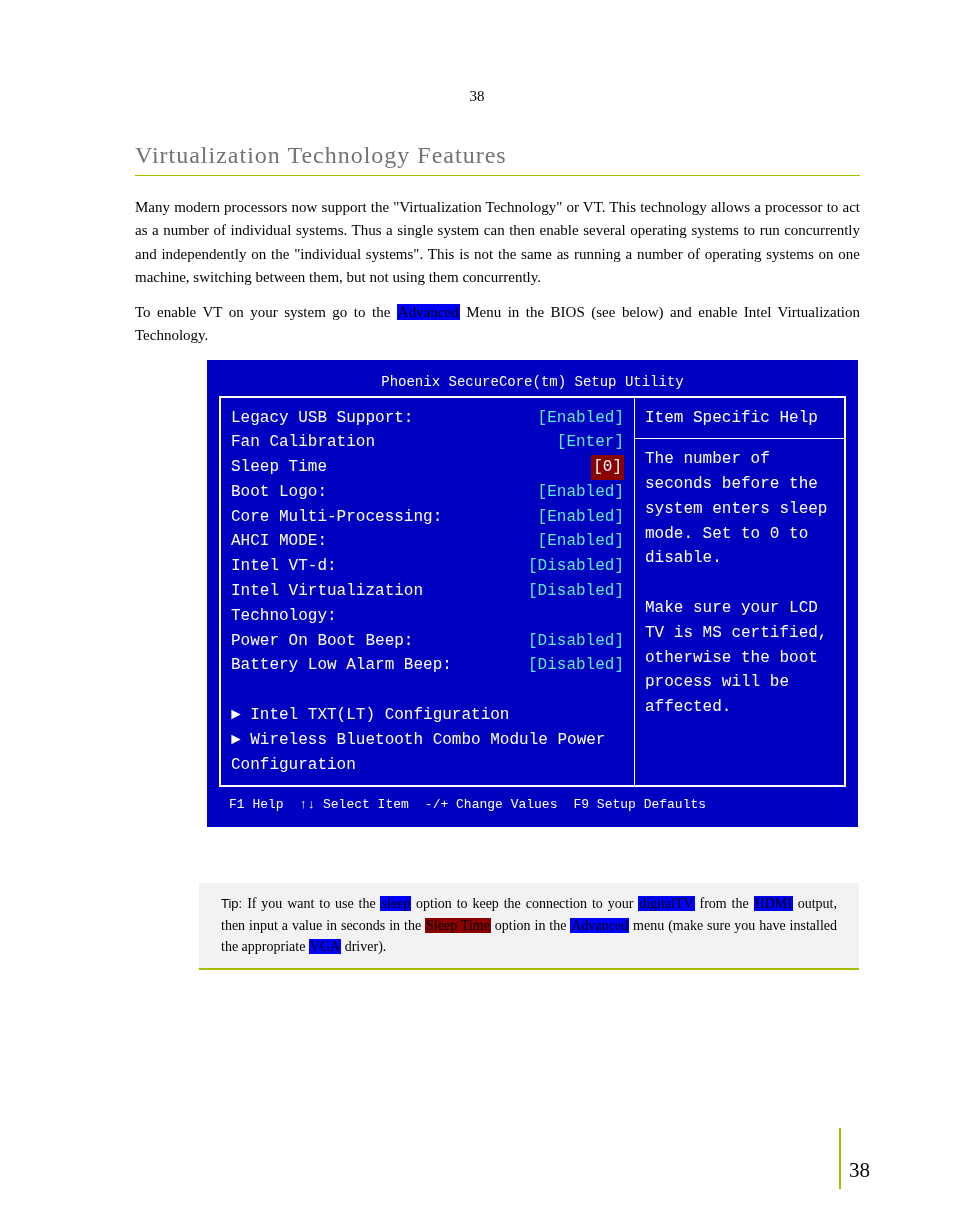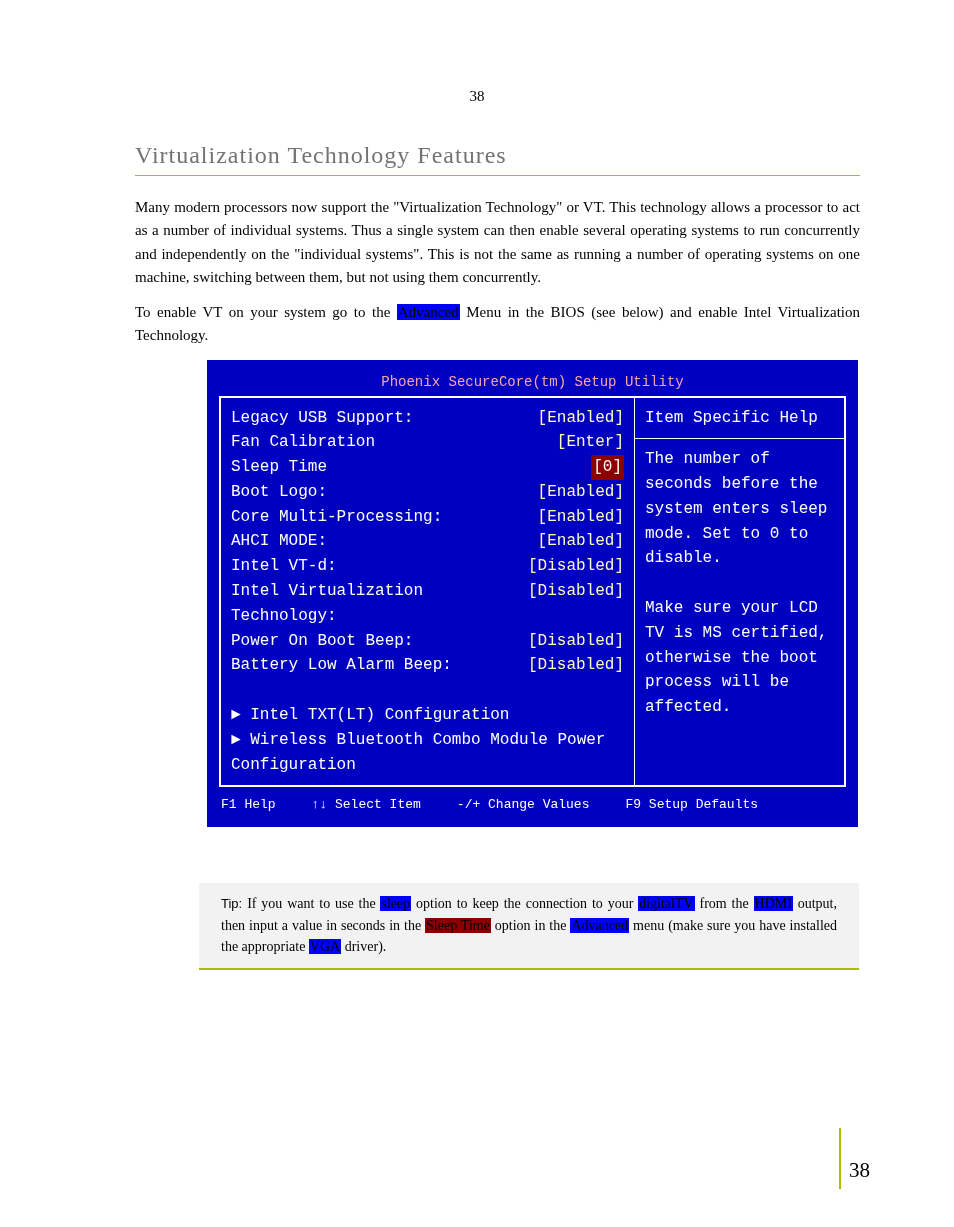--- a/index.html
+++ b/index.html
@@ -53,21 +53,21 @@
     margin-left: 72px;
     width: 651px;
     padding: 12px 0 12px 0;
     text-align: center;
   }
   .bios-title-wrap {
     text-align: center;
     margin-bottom: 6px;
   }
   .bios-title {
-    color: #fca5a5;
+    color: #ffffff;
     font-family: "Lucida Console", "Courier New", monospace;
     font-size: 14px;
     display: inline-block;
     background: #0000c0;
   }
   .bios-table-outer {
     border: 2px solid #fff;
     margin: 0 12px 8px 12px;
     display: flex;
     min-height: 348px;
@@ -99,37 +99,38 @@
     font-family: "Lucida Console", "Courier New", monospace;
     font-size: 16px;
     line-height: 1.55;
     white-space: pre-wrap;
   }
   .bios-text .row {
     display: flex;
     justify-content: space-between;
   }
   .bios-text .row .key { }
-  .bios-text .row .val { color: #fef9c3; }
+  .bios-text .row .val { color: #5eead4; }
   .bios-text .row .val.sel {
     background: #8b0000;
     color: #fff;
     padding: 0 2px;
   }
   .bios-footer {
     color: #fff;
     font-family: "Lucida Console", "Courier New", monospace;
     font-size: 13px;
     line-height: 1.5;
     padding: 0 14px;
     text-align: left;
   }
   .bios-footer-row {
     display: flex;
-    gap: 36px;
+    gap: 16px;
+    margin-left: 8px;
   }
   .bios-footer-item { white-space: nowrap; }
   .tip-box {
     background: #f2f2f2;
     border-bottom: 2px solid #a8bc00;
     margin-top: 56px;
     margin-left: 64px;
     width: 660px;
     padding: 10px 22px 10px 22px;
     font-size: 14px;

